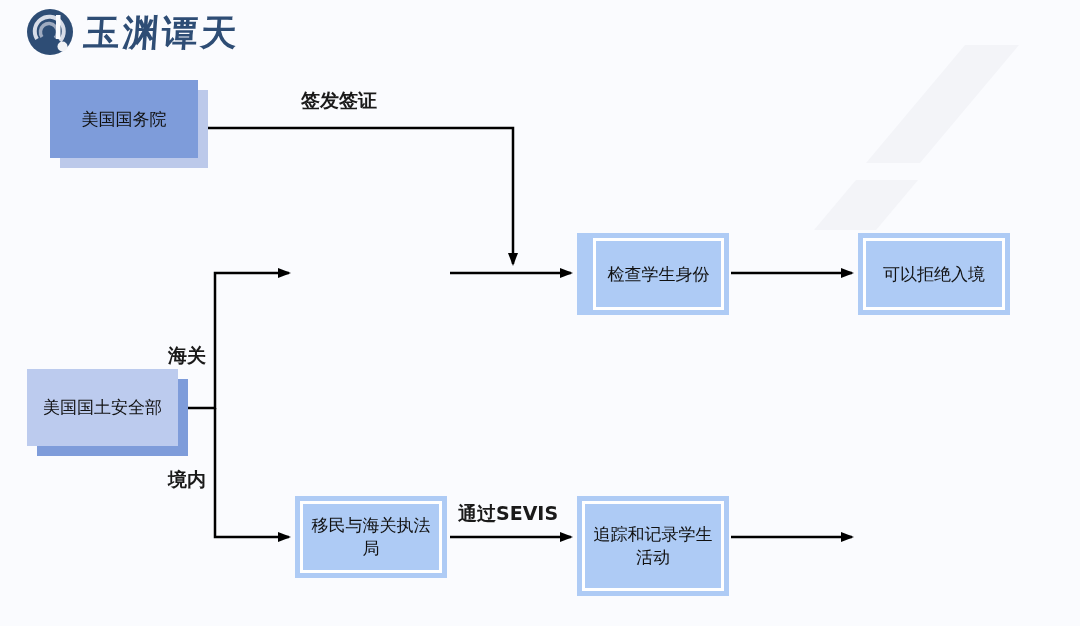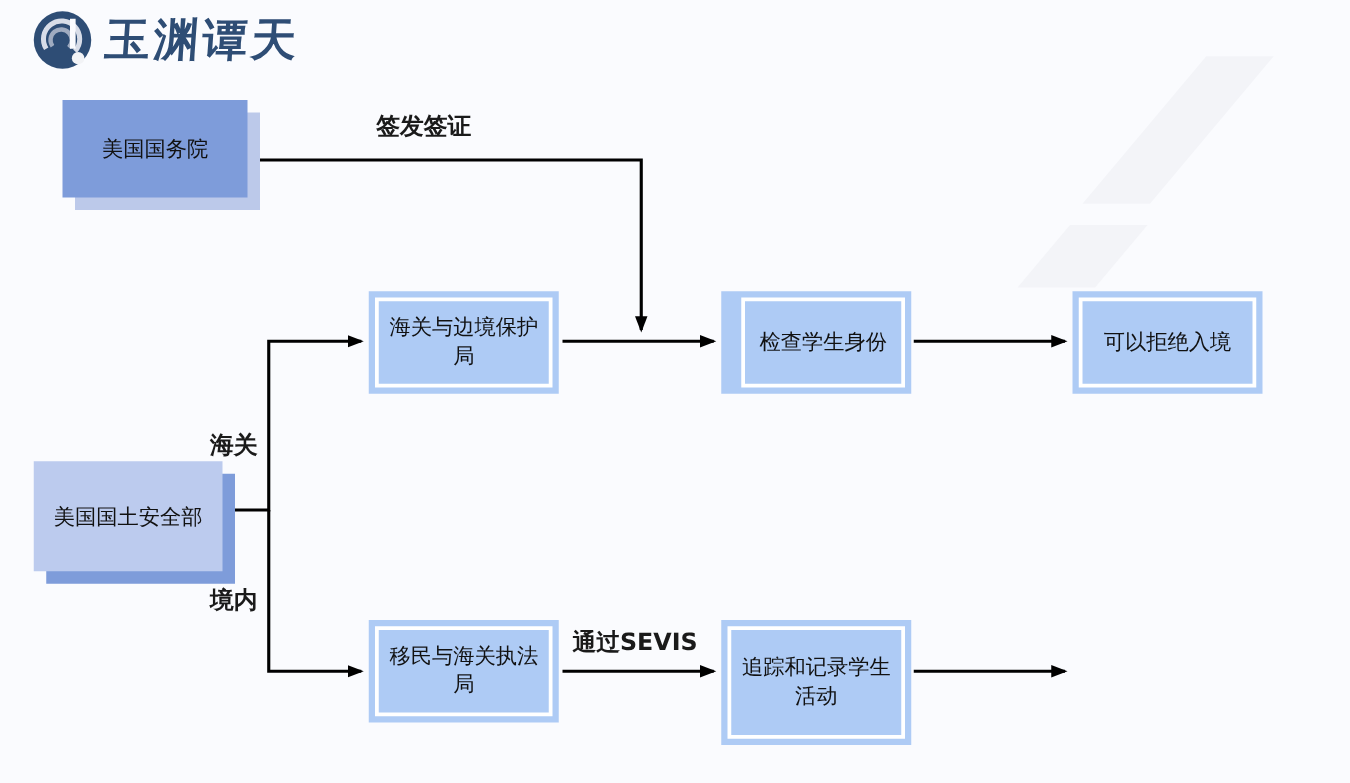--- a/index.html
+++ b/index.html
@@ -70,29 +70,24 @@
     <path class="conn" d="M450,273 H571" marker-end="url(#arr)"></path>
     <path class="conn" d="M731,273 H852" marker-end="url(#arr)"></path>
     <path class="conn" d="M450,537 H571" marker-end="url(#arr)"></path>
     <path class="conn" d="M731,537 H852" marker-end="url(#arr)"></path>
   </svg>
 
   <div class="node node-a" style="left:28px;top:80px;width:148px;height:78px;margin-left:22px;">
     <span>美国国务院</span>
   </div>
 
-  <div class="node node-b" style="left:27px;top:369px;width:151px;height:88px;">
+  <div class="node node-b" style="left:27px;top:369px;width:151px;height:77px;">
     <span>美国国土安全部</span>
   </div>
 
-  <div class="flownode" style="left:295px;top:233px;width:152px;height:82px;">
-    <div class="flownode-inner">
-      <span>海关与边境保护局</span>
-    </div>
-  </div>
 
   <div class="flownode" style="left:577px;top:233px;width:152px;height:82px;padding-left:16px;">
     <div class="flownode-inner">
       <span>检查学生身份</span>
     </div>
   </div>
 
   <div class="flownode" style="left:295px;top:496px;width:152px;height:82px;">
     <div class="flownode-inner">
       <span>移民与海关执法局</span>

